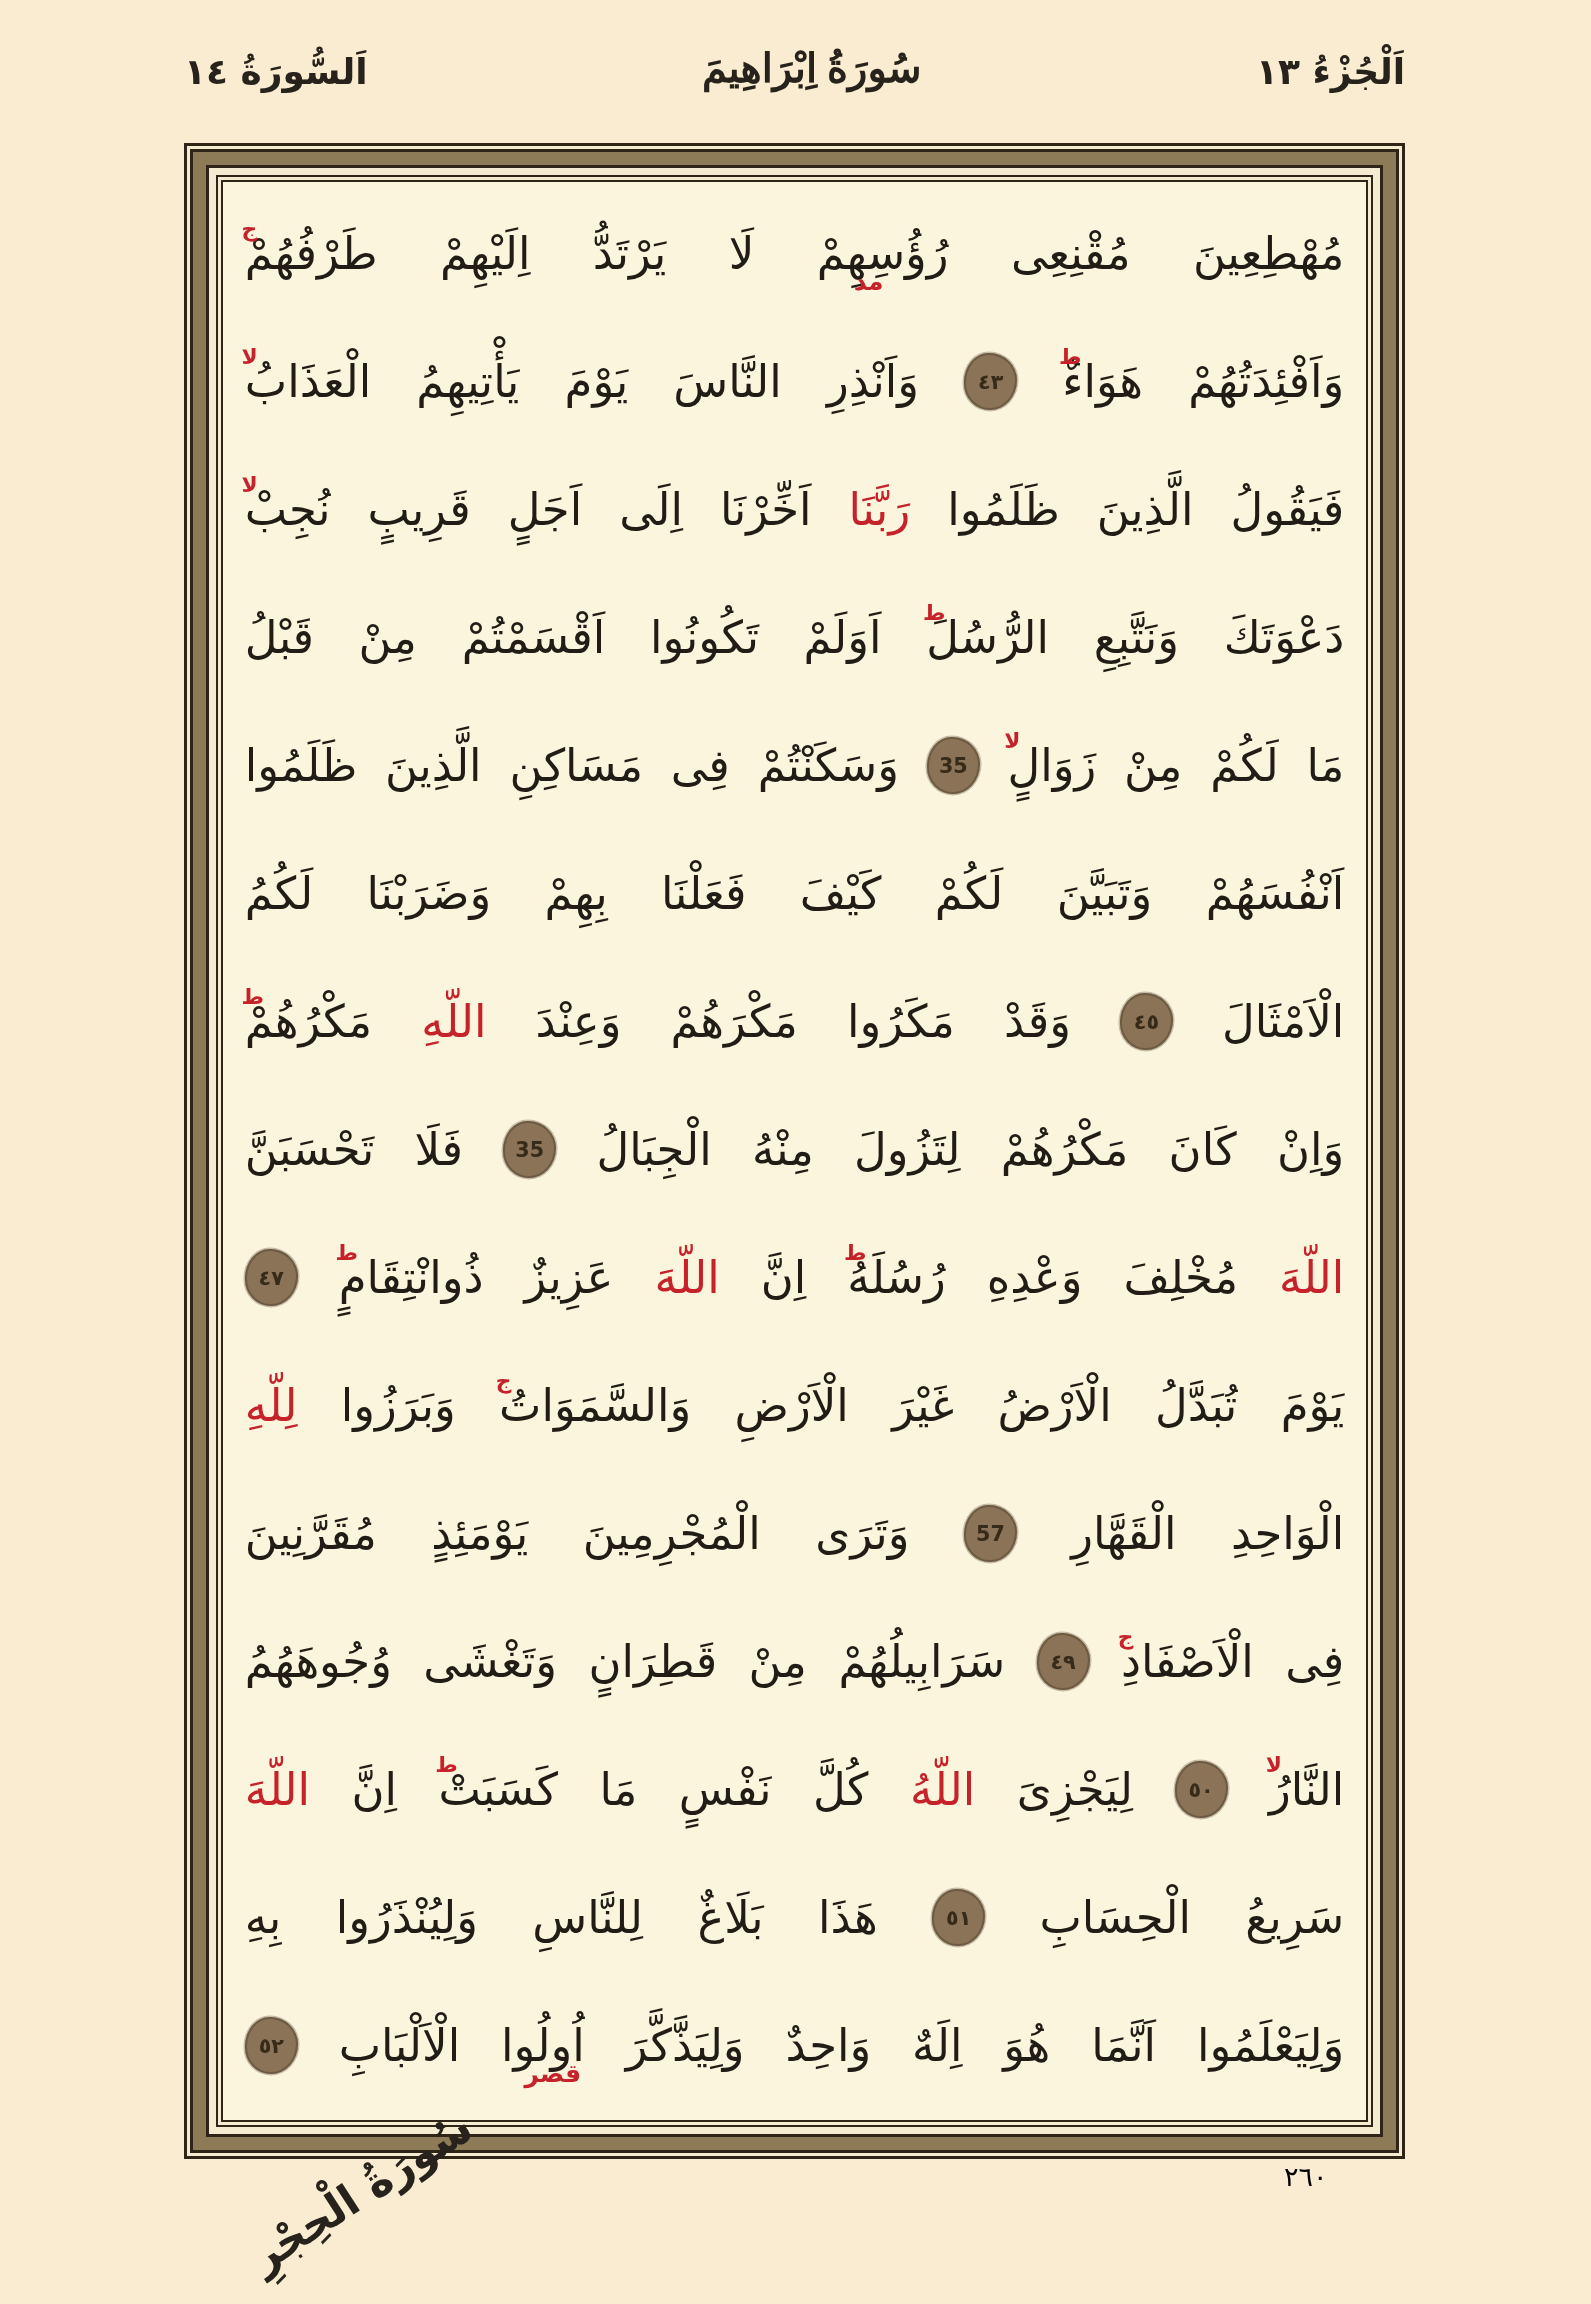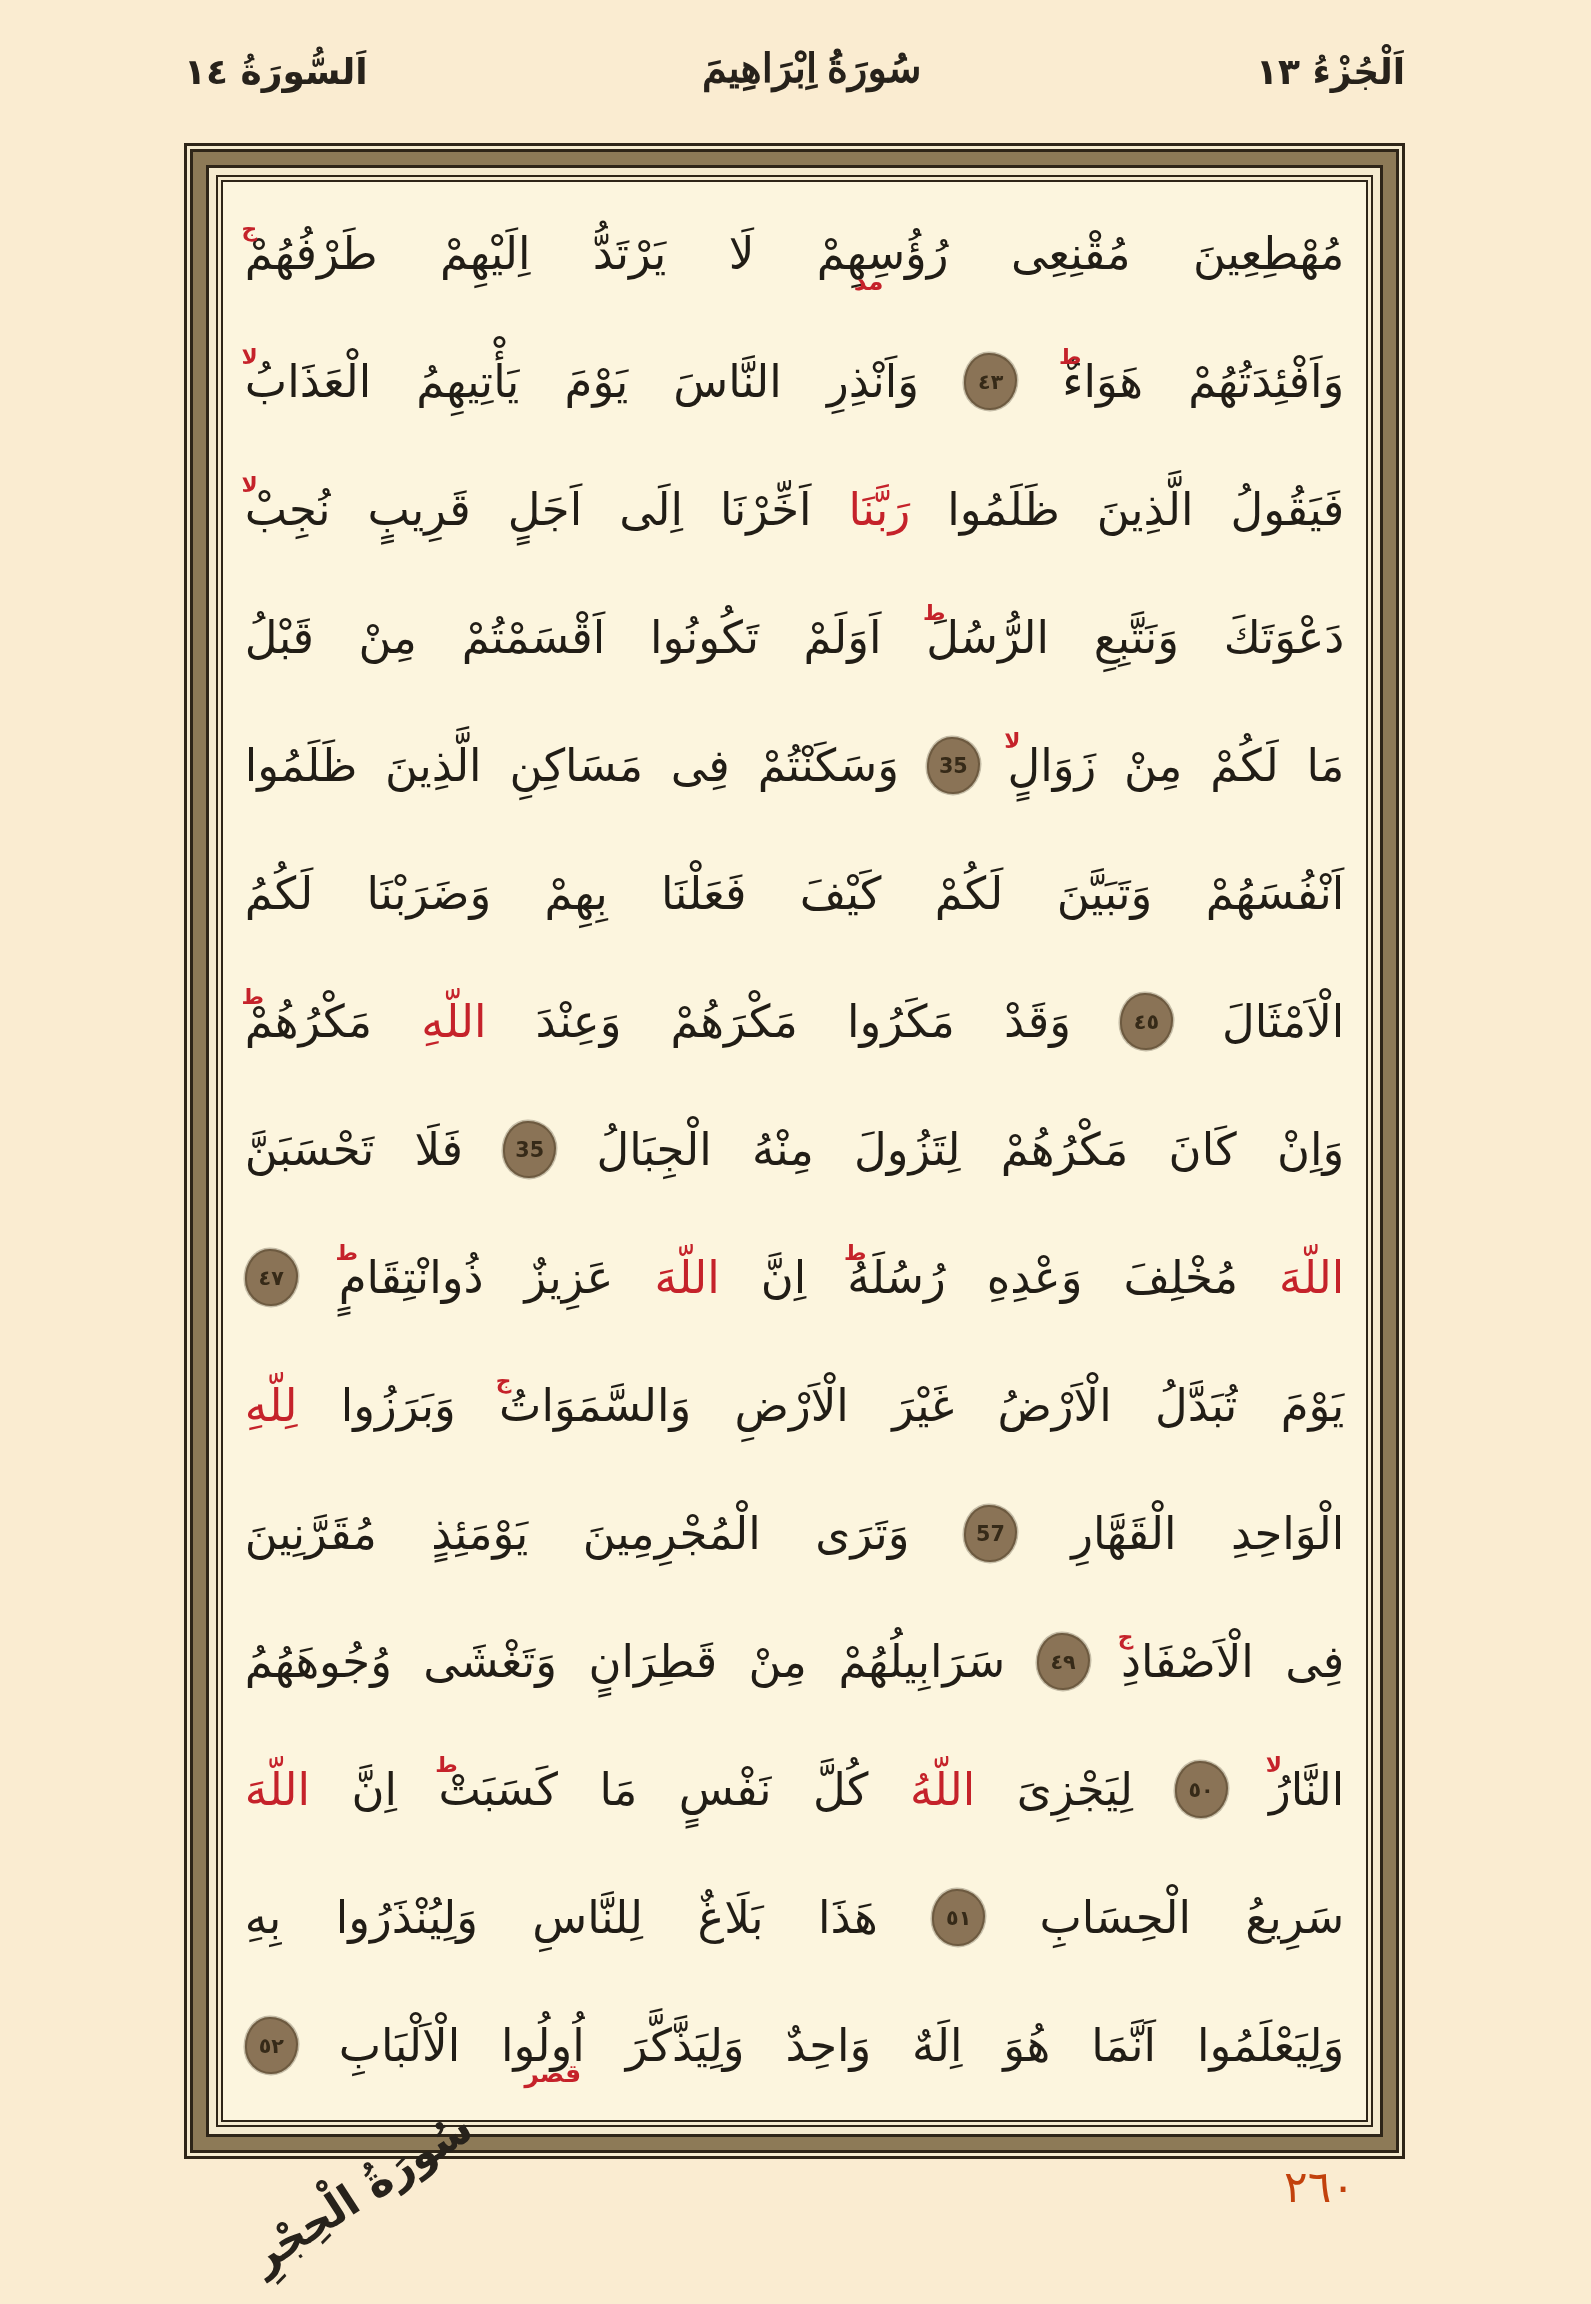--- a/index.html
+++ b/index.html
@@ -73,21 +73,21 @@
     color:var(--marker-ink); font-size:20.7px; font-weight:700;
   }
   
   .catchword{
     position:absolute; left:234px; top:2167px;
     font-size:43px; font-weight:700; color:#27221b;
     transform:rotate(-33deg); transform-origin:center; direction:rtl;
   }
   .pageno{
     position:absolute; left:1284px; top:2161px;
-    font-size:44px; color:#c2410c; direction:rtl;
+    font-size:27px; color:#000000; direction:rtl;
   }
 </style>
 </head>
 <body>
 
 <div class="runhead">
   <span>اَلْجُزْءُ ١٣</span>
   <span class="title">سُورَةُ اِبْرَاهِيمَ</span>
   <span>اَلسُّورَةُ ١٤</span>
 </div>

